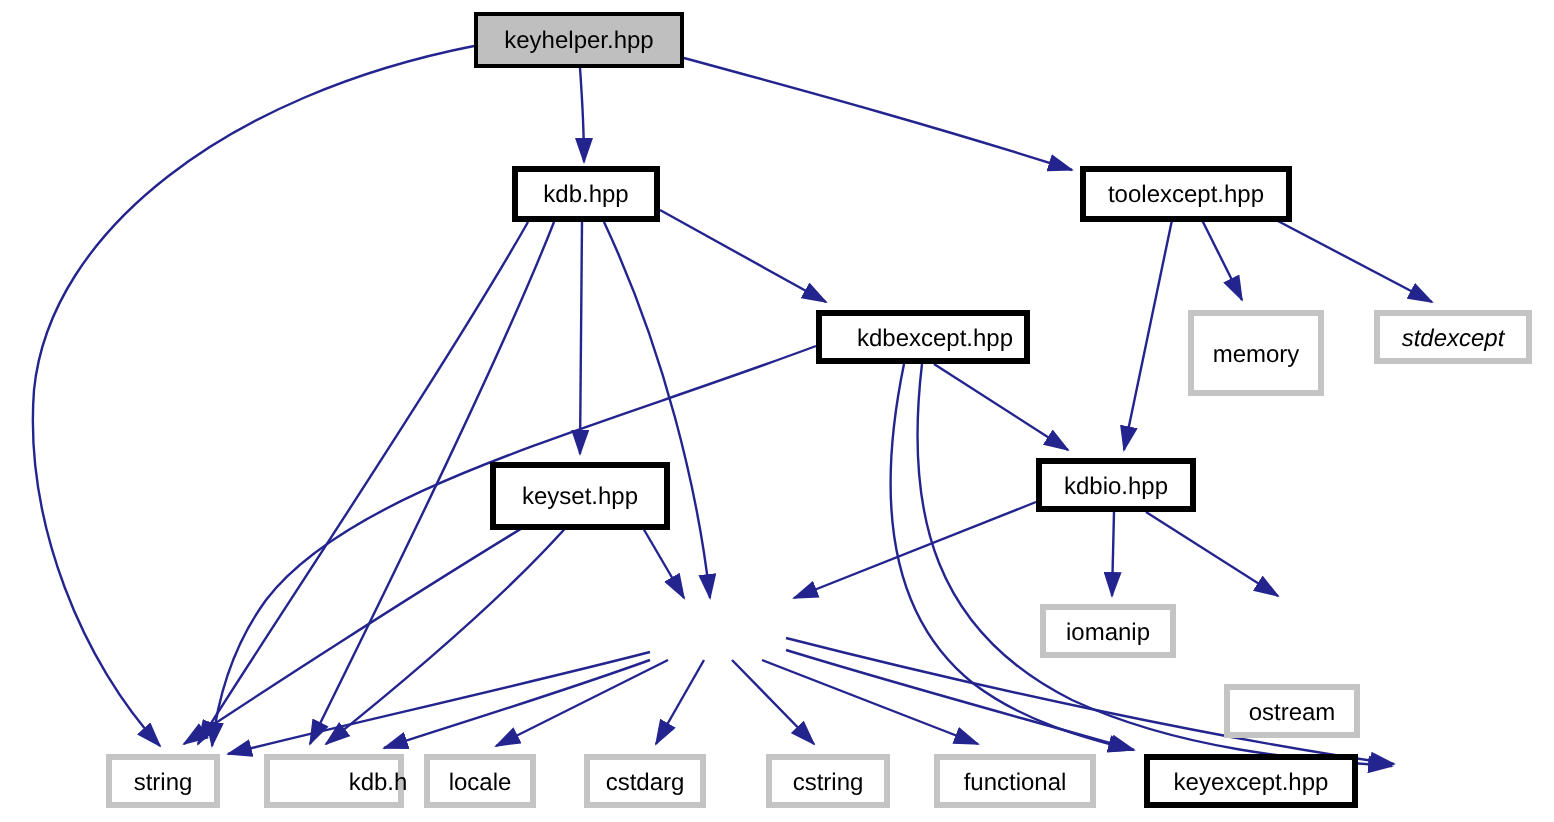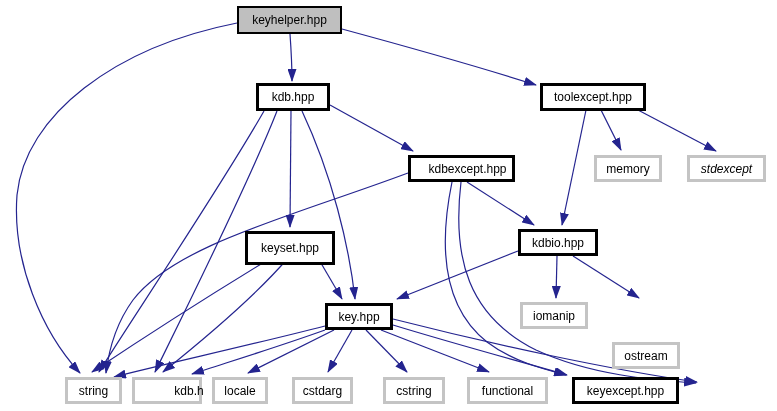--- a/index.html
+++ b/index.html
@@ -85,28 +85,27 @@
     <path marker-end="url(#arrow)" d="M366,330 L407,372"></path>
     <path marker-end="url(#arrow)" d="M381,330 L489,372"></path>
     <path marker-end="url(#arrow)" d="M393,325 C455,344 515,360 567,375"></path>
     <path marker-end="url(#arrow)" d="M393,319 C495,345 612,370 697,382"></path>
   </svg>
 
   <div class="node current" style="left:237px; top:6px;   width:105px; height:28px;">keyhelper.hpp</div>
   <div class="node doc" style="left:256px; top:83px;  width:74px;  height:28px;">kdb.hpp</div>
   <div class="node doc" style="left:540px; top:83px;  width:106px; height:28px;">toolexcept.hpp</div>
   <div class="node doc" style="left:408px; top:155px; width:107px; height:27px;padding-left:12px;">kdbexcept.hpp</div>
-  <div class="node ext" style="left:594px; top:155px; width:68px;  height:27px;">memory</div>
+  <div class="node ext" style="left:594px; top:155px; width:68px;  height:43px;">memory</div>
   <div class="node ext" style="left:687px; top:155px; width:79px;  height:27px;font-style:italic;">stdexcept</div>
   <div class="node doc" style="left:518px; top:229px; width:80px;  height:27px;">kdbio.hpp</div>
   <div class="node doc" style="left:245px; top:231px; width:90px;  height:34px;">keyset.hpp</div>
   <div class="node ext" style="left:520px; top:302px; width:68px;  height:27px;">iomanip</div>
   <div class="node ext" style="left:612px; top:302px; width:68px;  height:27px;margin-top:40px;">ostream</div>
-  <div class="node doc" style="left:325px; top:303px; width:68px;  height:27px;">key.hpp</div>
-  <div class="node ext" style="left:53px;  top:377px; width:57px;  height:27px;margin-left:12px;">string</div>
+  <div class="node ext" style="left:53px;  top:377px; width:57px;  height:27px;">string</div>
   <div class="node ext" style="left:132px; top:377px; width:70px;  height:27px;padding-left:44px;">kdb.h</div>
   <div class="node ext" style="left:212px; top:377px; width:56px;  height:27px;">locale</div>
   <div class="node ext" style="left:292px; top:377px; width:61px;  height:27px;">cstdarg</div>
   <div class="node ext" style="left:383px; top:377px; width:62px;  height:27px;">cstring</div>
   <div class="node ext" style="left:467px; top:377px; width:81px;  height:27px;">functional</div>
   <div class="node doc" style="left:572px; top:377px; width:107px; height:27px;">keyexcept.hpp</div>
 
 </div>
 
 </body></html>

